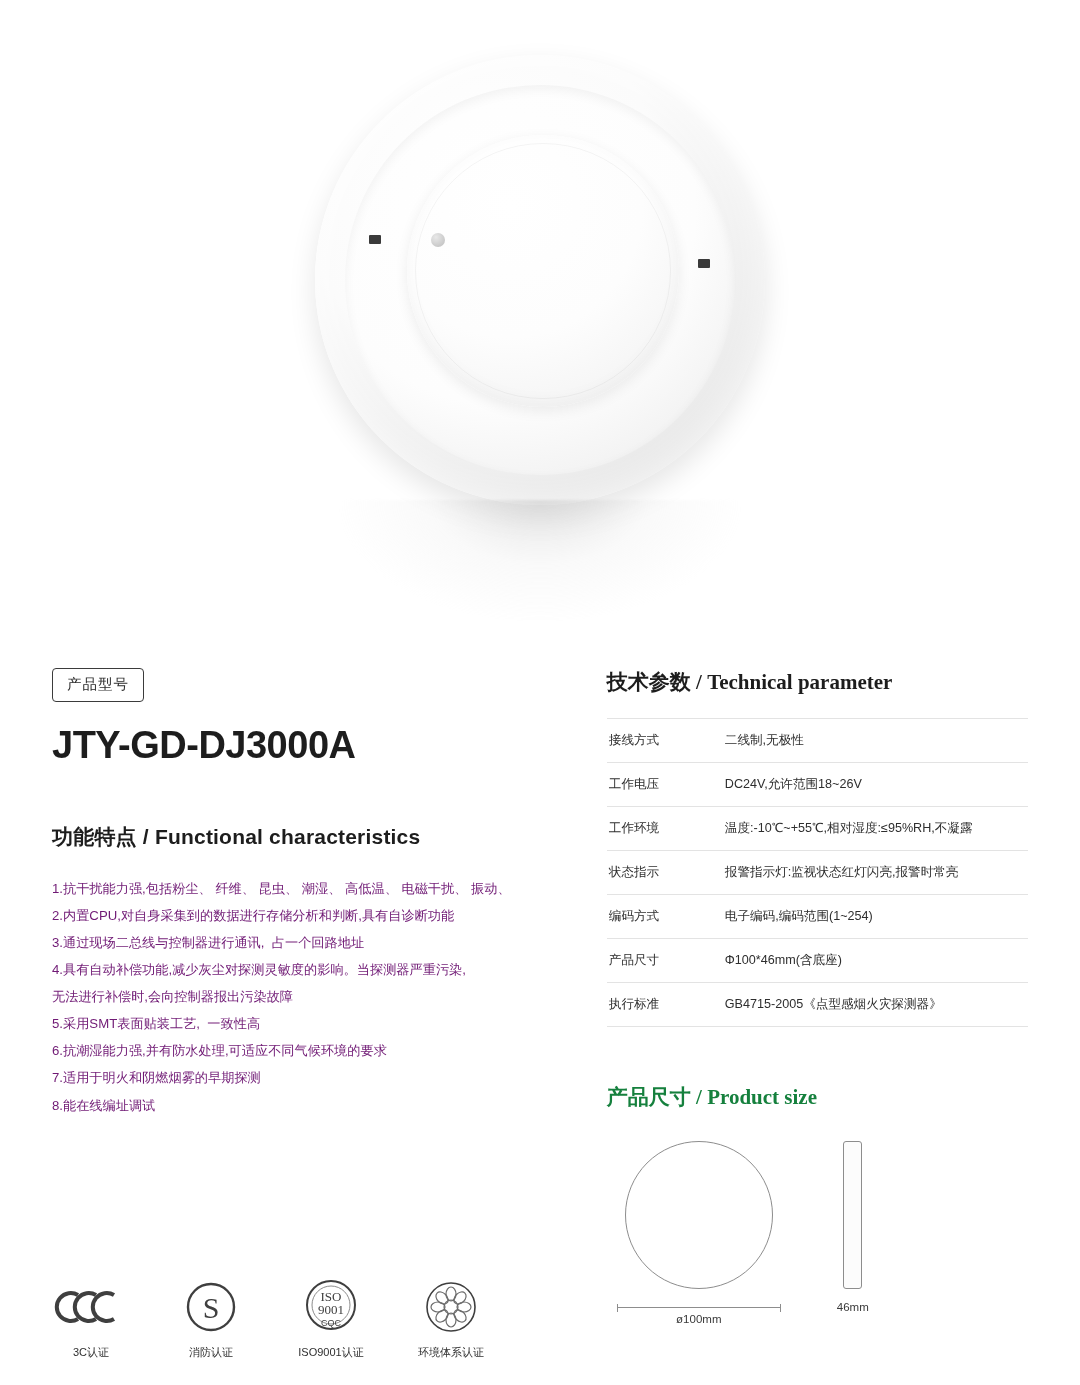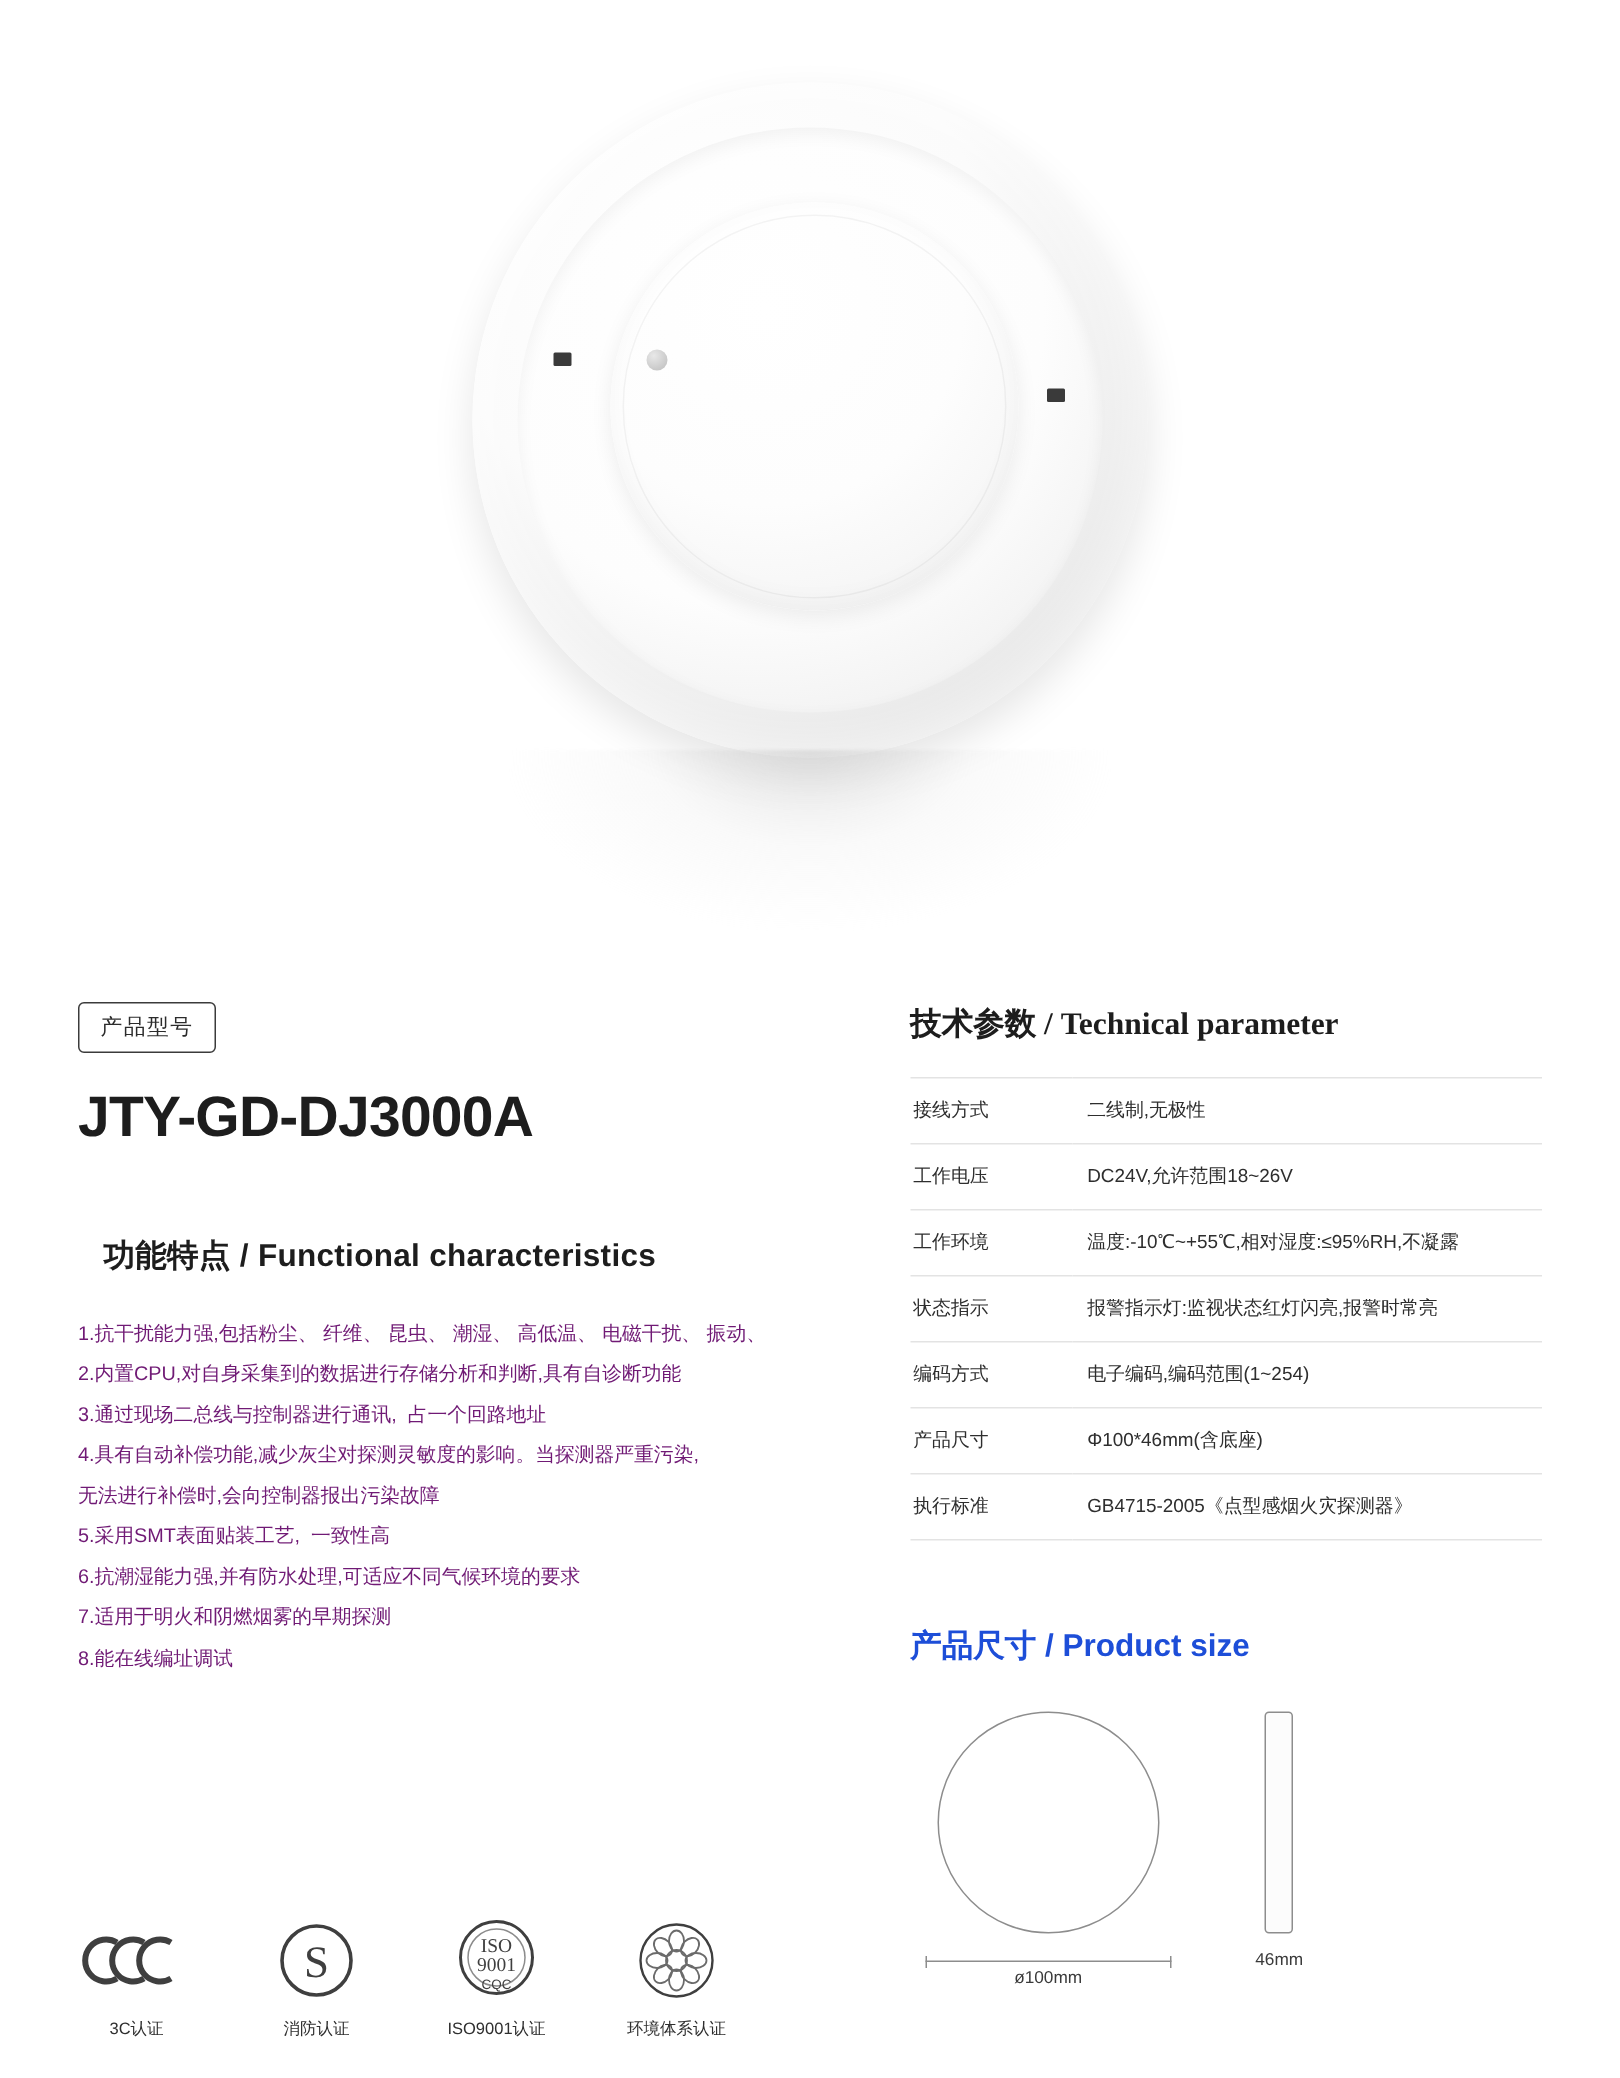--- a/index.html
+++ b/index.html
@@ -96,38 +96,38 @@
   }
   .sec-title .en { font-weight: bold; }
   .features {
     margin-top: 24px;
     font-size: 13.2px;
     line-height: 2.05;
     color: #701a75;
   }
   .features div { white-space: pre-wrap; }
 
-  .left-title-wrap { margin-top: 56px; margin-left: 17px; }
+  .left-title-wrap { margin-top: 56px; }
 
   
   .tp-title { font-size: 21px; font-weight: bold; color: #1d1d1d; font-family: Liberation Serif, serif; }
   table.specs {
     margin-top: 22px;
     width: 100%;
     border-collapse: collapse;
     font-size: 12.6px;
     color: #2e2e2e;
   }
   table.specs tr { border-bottom: 1px solid #e3e3e3; }
   table.specs tr:first-child { border-top: 1px solid #e3e3e3; }
   table.specs td { padding: 13px 0 13px 0; vertical-align: middle; }
   table.specs td.k { width: 108px; padding-left: 2px; }
   table.specs td.v { padding-left: 10px; }
 
-  .ps-title { margin-top: 56px; font-size: 21px; font-weight: bold; color: #1d4ed8; }
+  .ps-title { margin-top: 56px; font-size: 21px; font-weight: bold; color: #15803d; font-family: Liberation Serif, serif; }
 
   .size-figs {
     margin-top: 30px;
     position: relative;
     height: 200px;
   }
   .circle-fig {
     position: absolute; left: 18px; top: 0;
     width: 148px; height: 148px; border-radius: 50%;
     border: 1px solid #8d8d8d;

